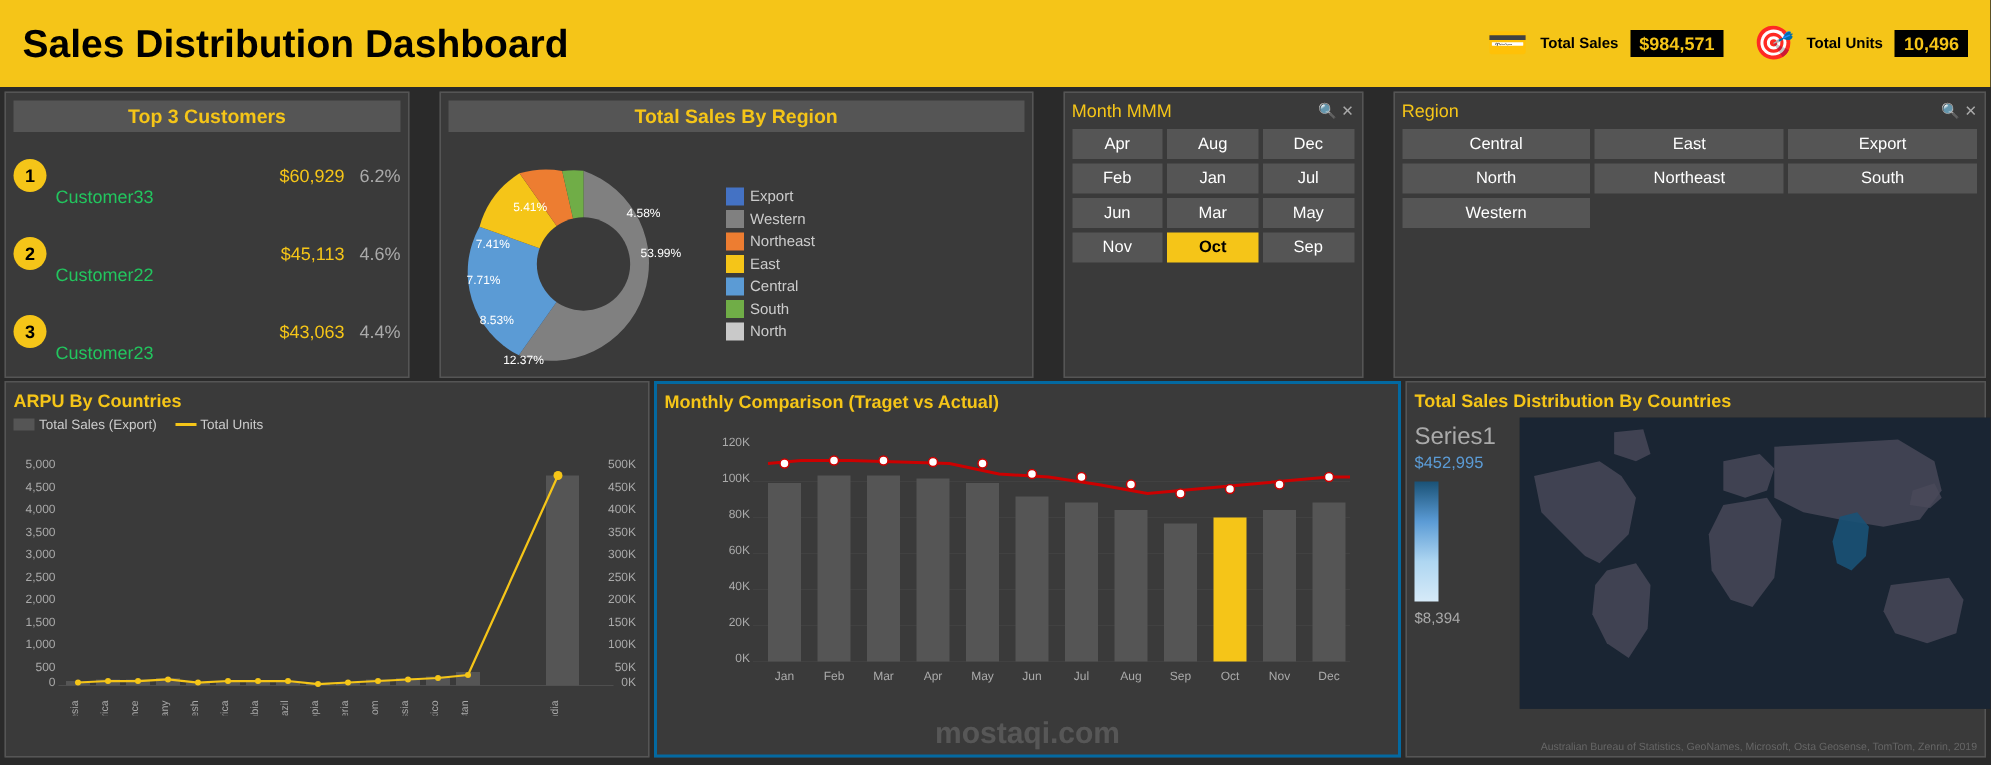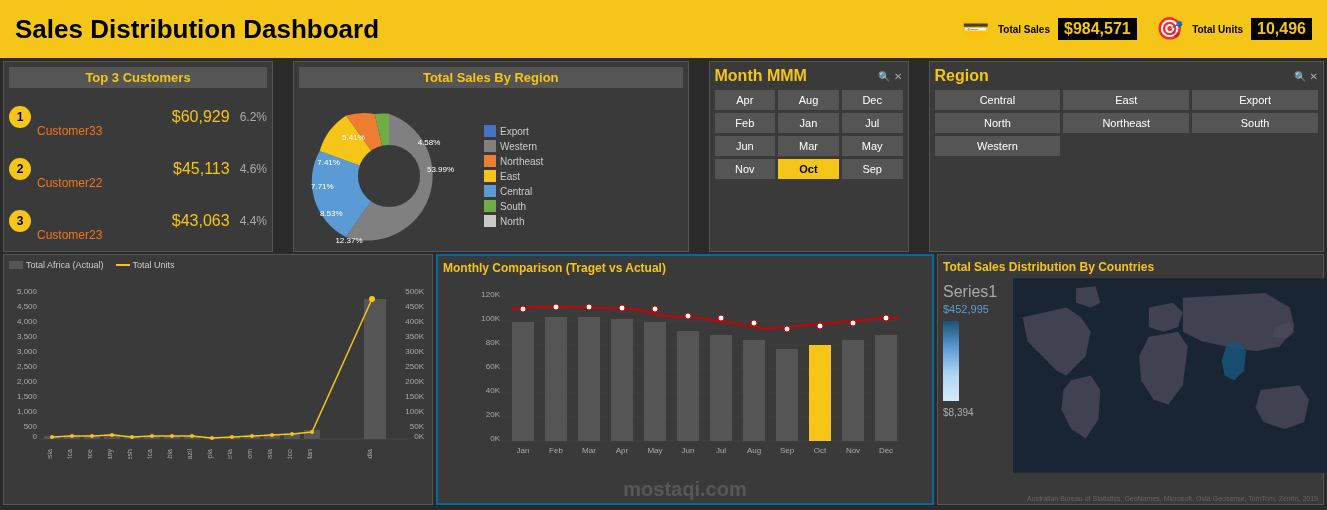--- a/index.html
+++ b/index.html
@@ -31,21 +31,21 @@
     }
     .stat-icon {
       font-size: 22px;
     }
     .stat-label {
       font-size: 10px;
       font-weight: bold;
       color: #000;
     }
     .stat-value {
-      font-size: 16px;
+      font-size: 12px;
       font-weight: bold;
       color: #f5c518;
       background: #000;
       padding: 2px 6px;
     }
 
     
     .main {
       display: flex;
       flex-direction: column;
@@ -89,28 +89,28 @@
       width: 22px;
       height: 22px;
       display: flex;
       align-items: center;
       justify-content: center;
       font-weight: bold;
       font-size: 12px;
       flex-shrink: 0;
     }
     .customer-name {
-      color: #f97316;
+      color: #22c55e;
       font-size: 12px;
       flex: 1;
       margin-top: 28px;
     }
     .customer-sales {
       color: #f5c518;
-      font-size: 16px;
+      font-size: 12px;
       margin-right: 4px;
     }
     .customer-pct {
       color: #aaa;
       font-size: 12px;
     }
 
     
     .sales-region {
       background: #3a3a3a;
@@ -157,22 +157,22 @@
       padding: 5px;
     }
     .filter-header {
       display: flex;
       justify-content: space-between;
       align-items: center;
       margin-bottom: 5px;
     }
     .filter-title {
       color: #f5c518;
-      font-size: 16px;
-      font-weight: bold;
+      font-size: 12px;
+      font-weight: normal;
     }
     .filter-icons {
       display: flex;
       gap: 3px;
     }
     .filter-icon {
       color: #aaa;
       font-size: 10px;
       cursor: pointer;
     }
@@ -460,24 +460,25 @@
           <button class="region-btn">South</button>
           <button class="region-btn">Western</button>
         </div>
     </div>
 
   </div>
 
   <div class="row2">
 
     <div class="arpu-panel">
+      <div class="chart-title">ARPU By Countries</div>
       <div class="chart-legend">
         <div class="legend-entry">
           <div class="legend-bar" style="background:#555;"></div>
-          <span>Total Africa (Actual)</span>
+          <span>Total Sales (Export)</span>
         </div>
         <div class="legend-entry">
           <div class="legend-line"></div>
           <span>Total Units</span>
         </div>
       </div>
       
       <svg width="415" height="185" viewBox="0 0 415 185">
 
         <text x="28" y="20" fill="#aaa" font-size="8" text-anchor="end">5,000</text>

